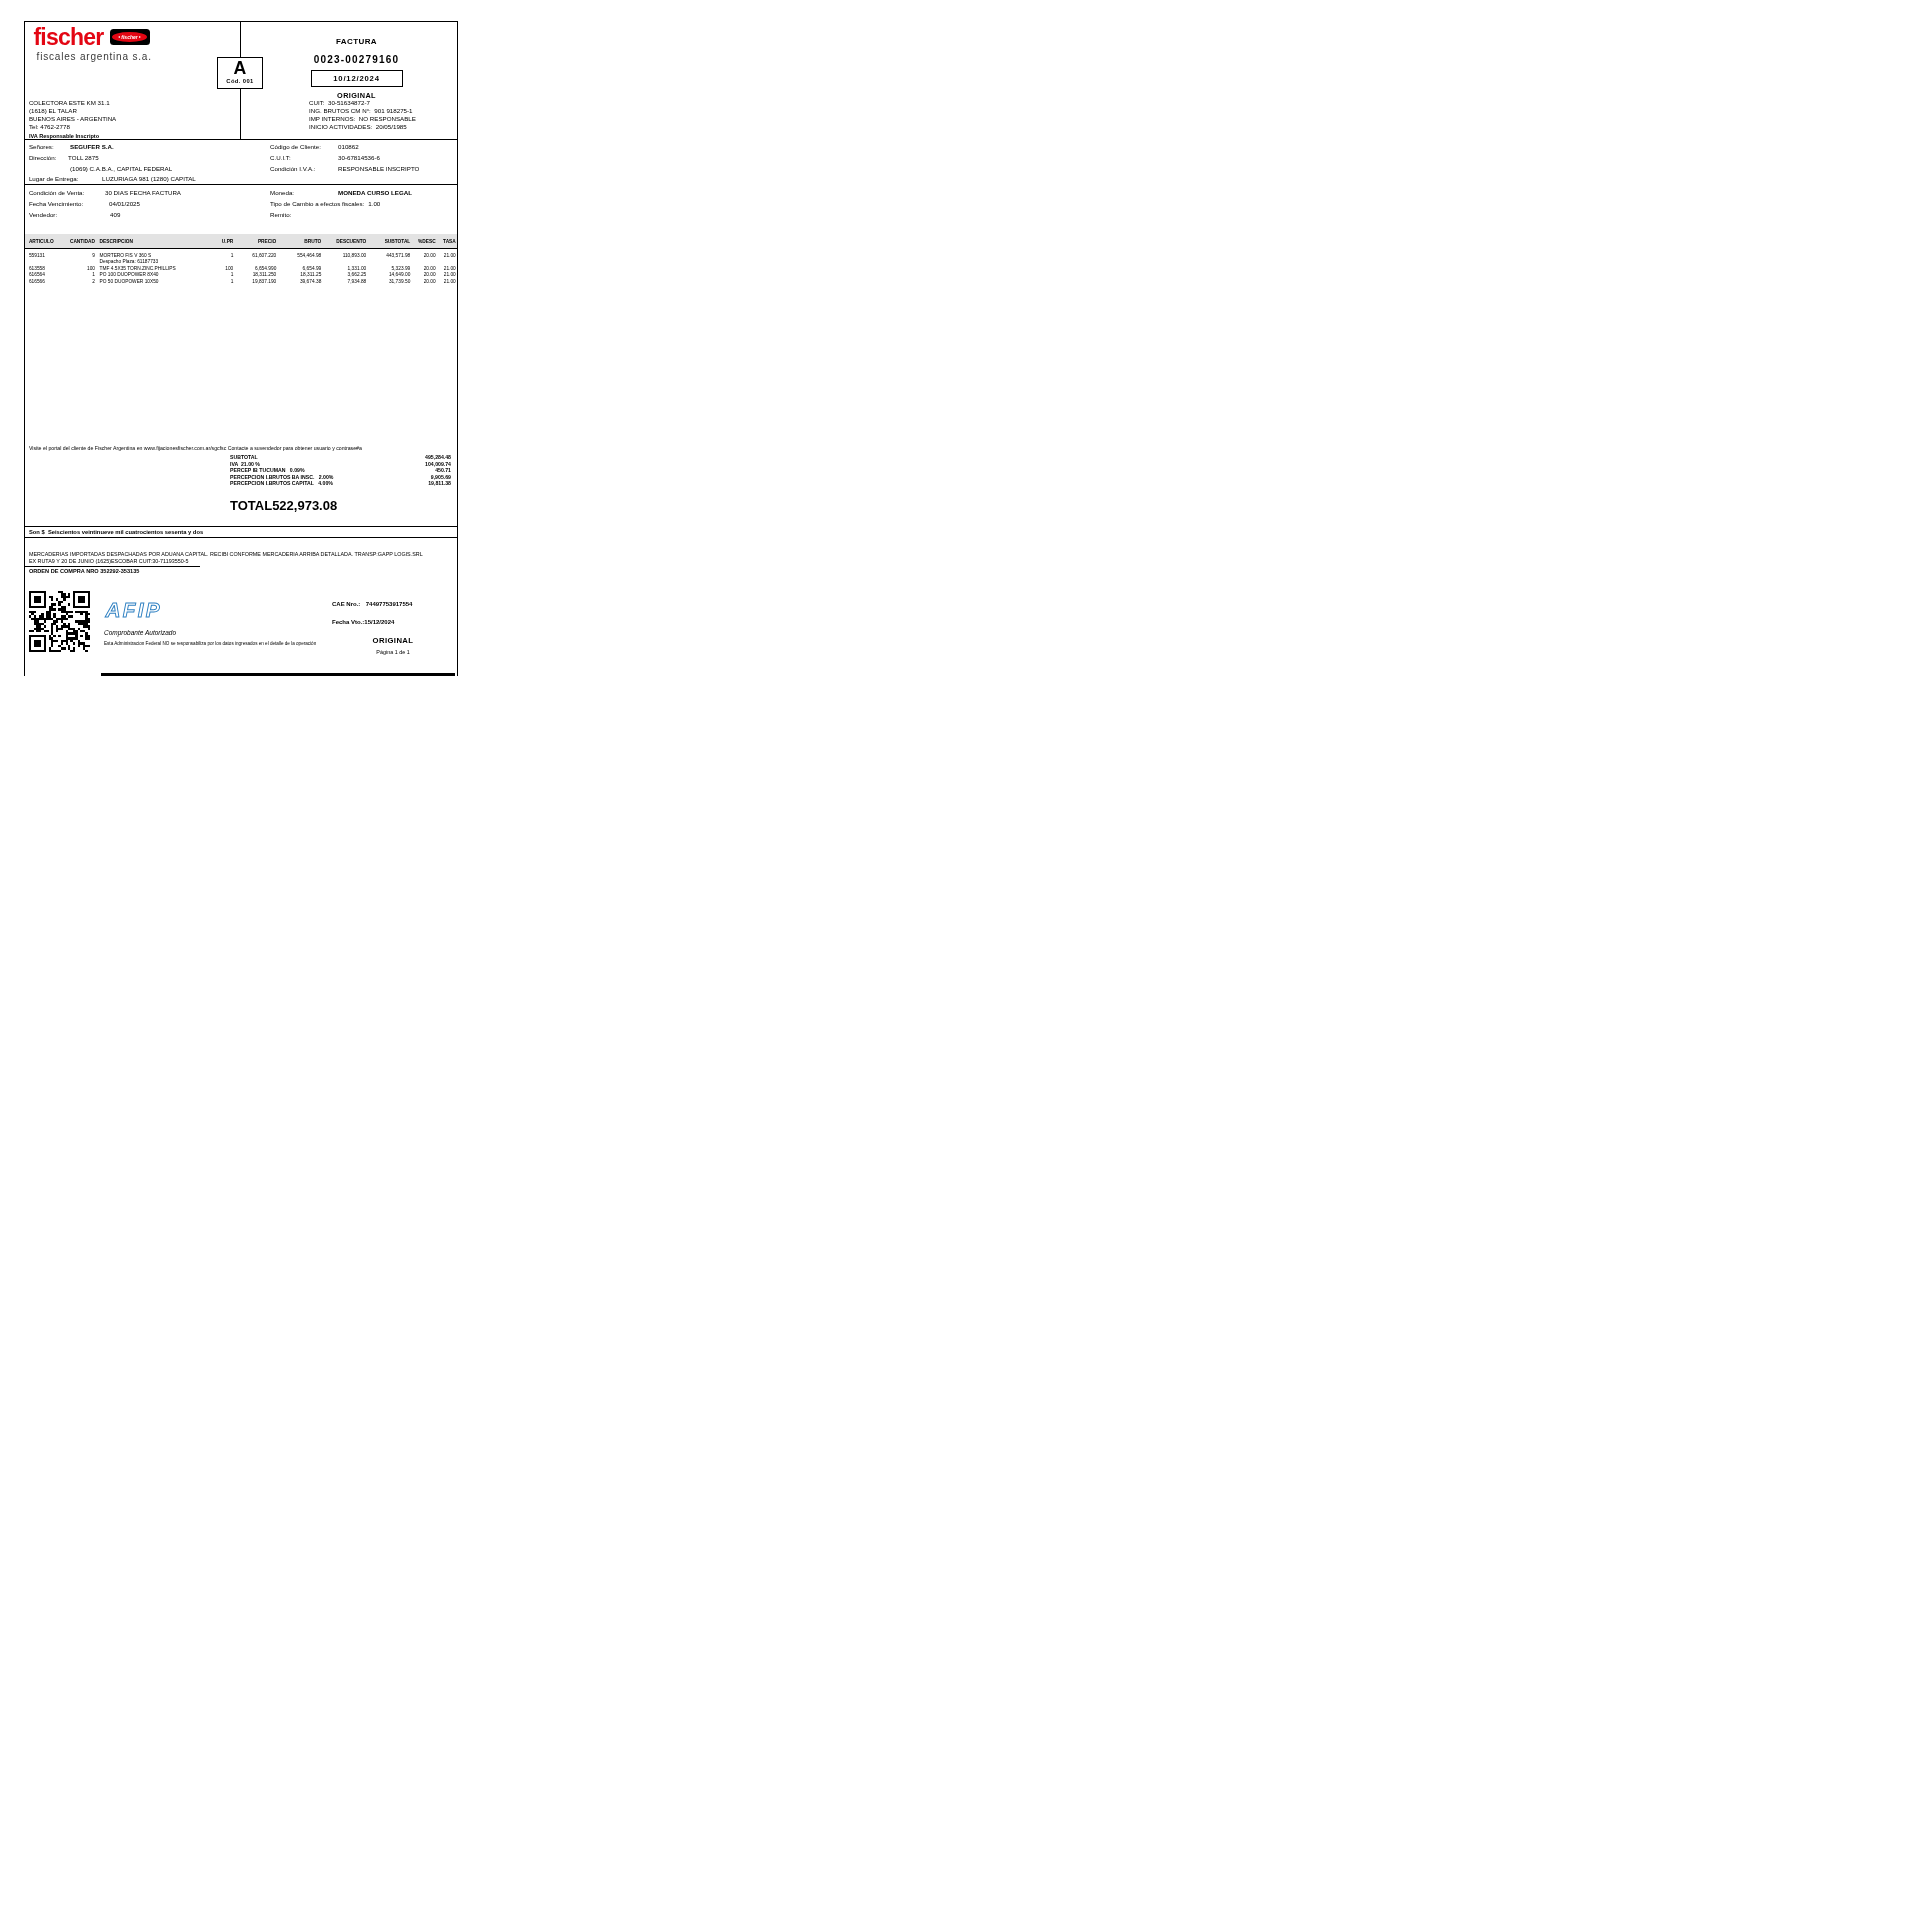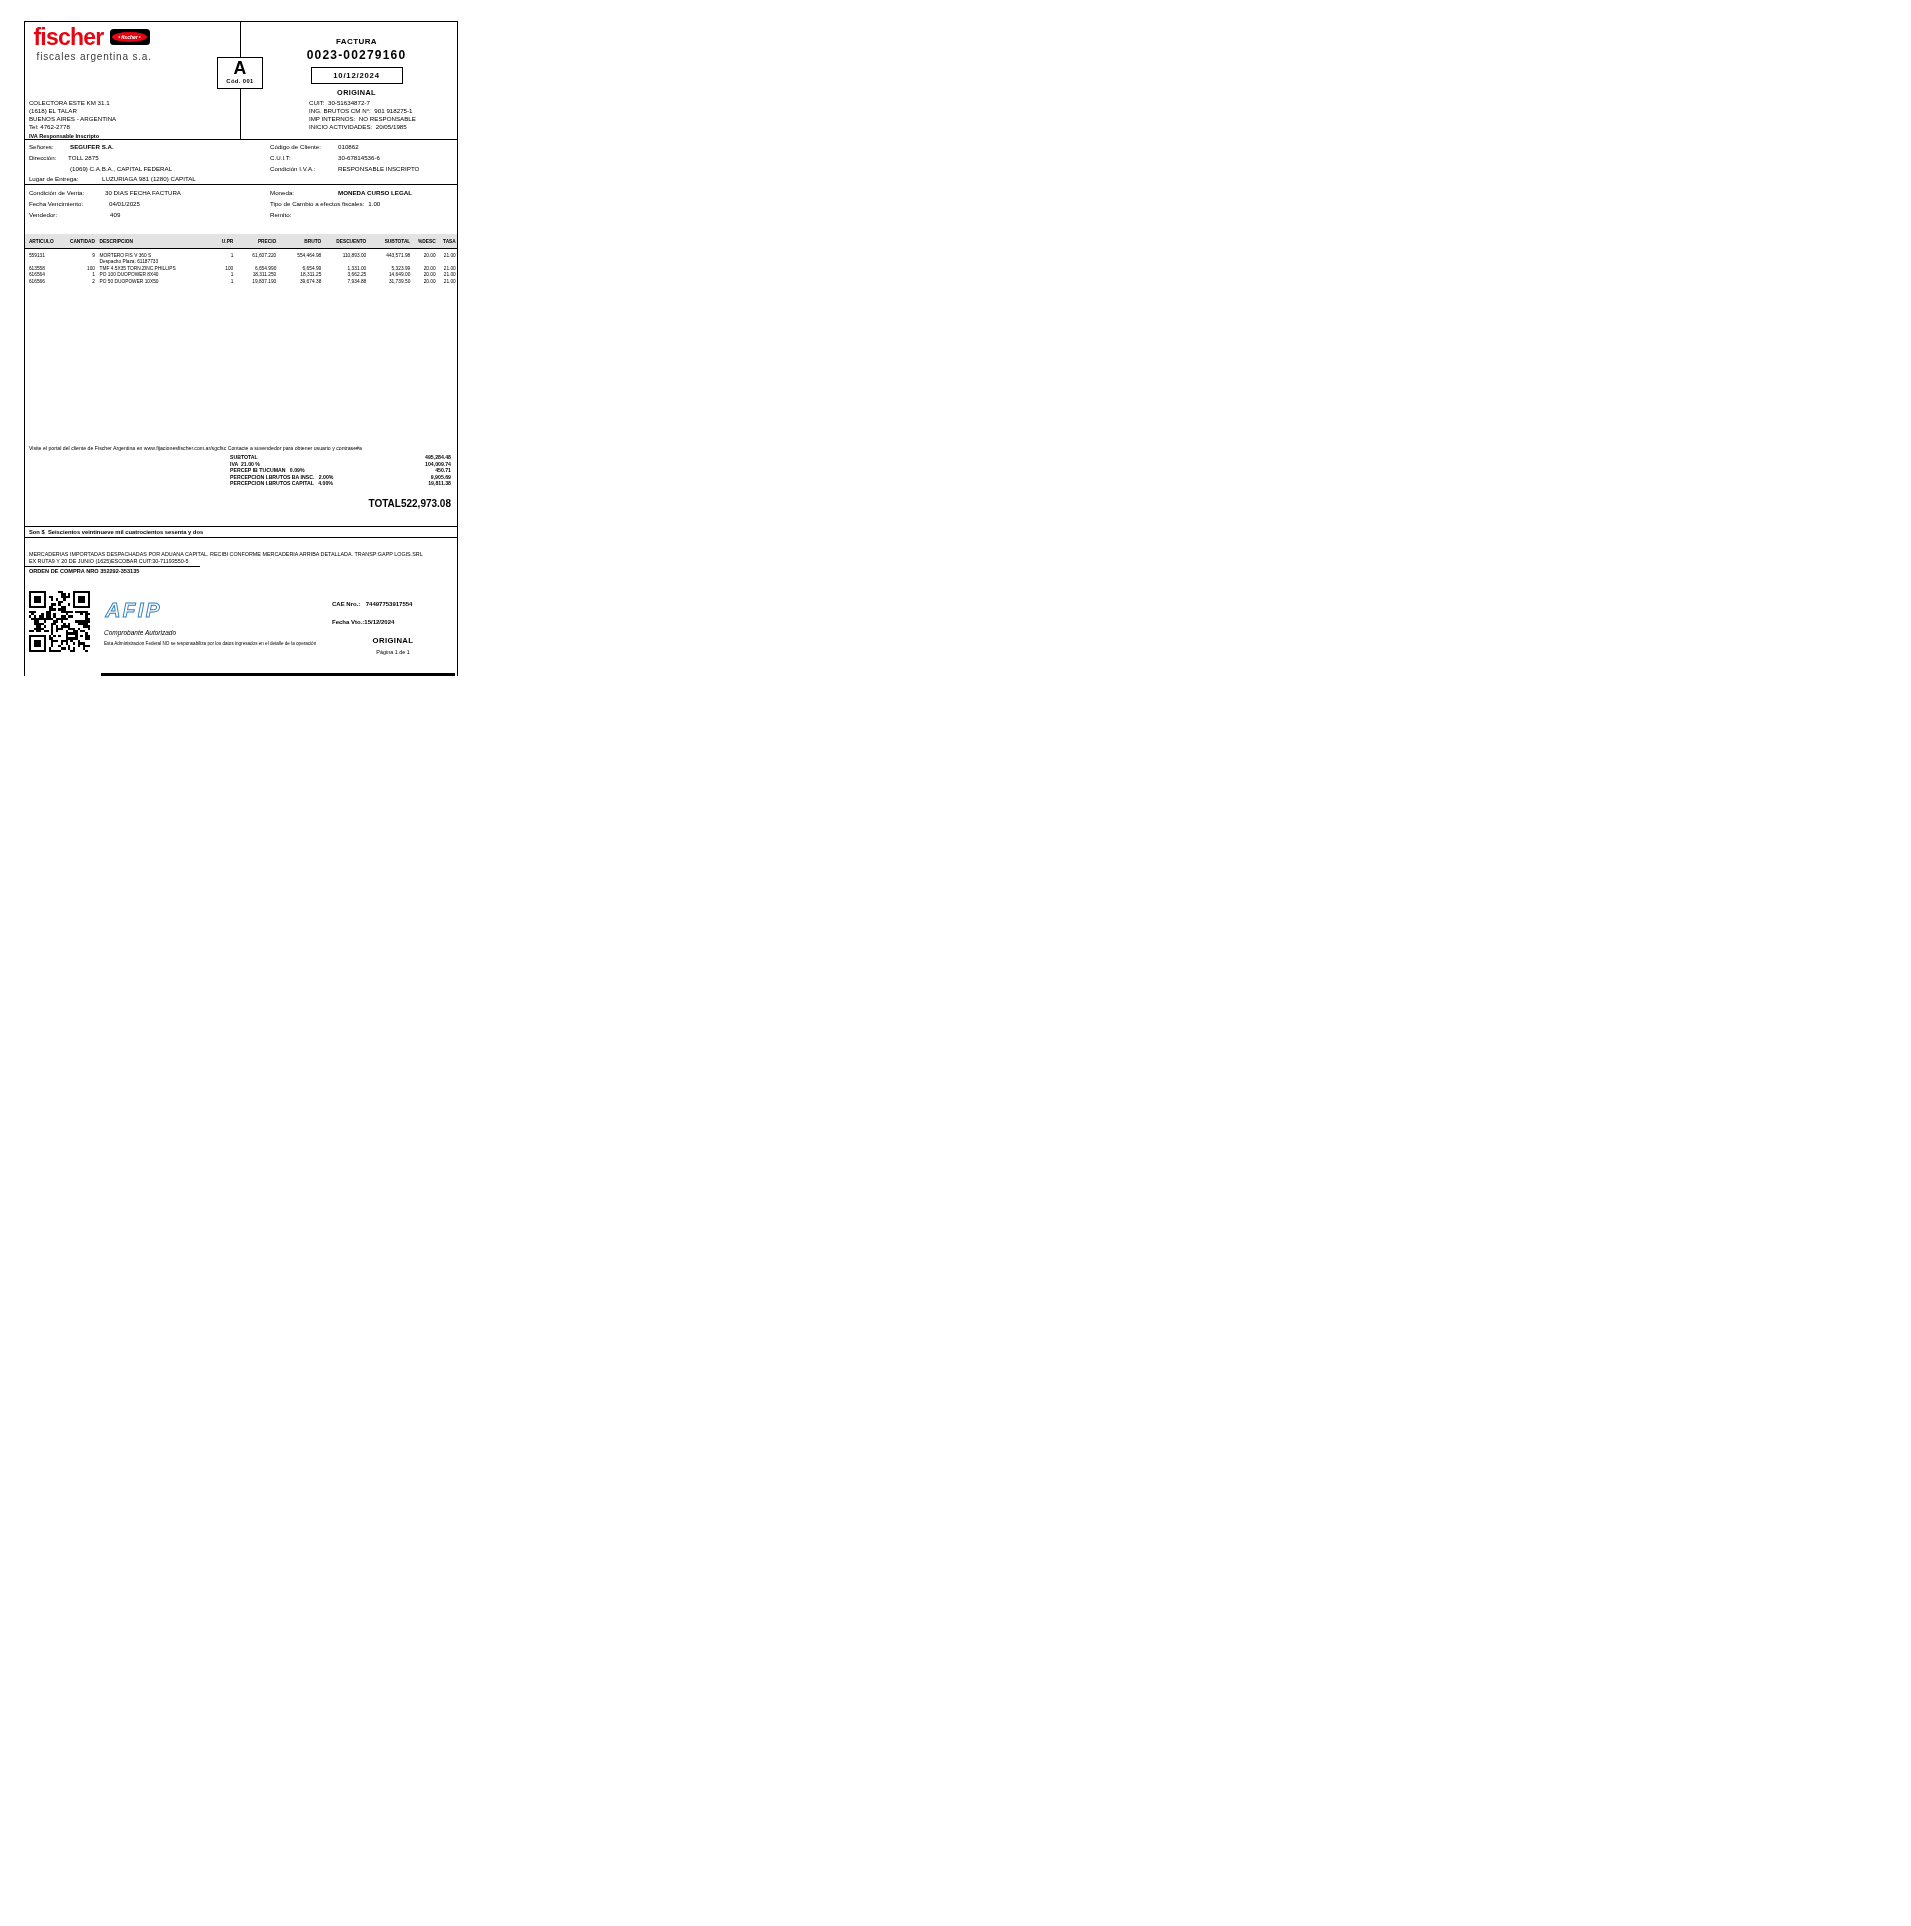--- a/index.html
+++ b/index.html
@@ -24,21 +24,21 @@
   .brand-sub { margin-top:1.5px; margin-left:3.1px; font-size:10px; letter-spacing:0.8px; color:#3a3a3a; }
 
   
   .letterbox { position:absolute; left:192px; top:35px; width:46px; height:32px; border:0.8px solid #000; background:#fff; text-align:center; }
   .letter { font-size:17.7px; font-weight:bold; line-height:19px; margin-top:0.8px; }
   .lettercode { font-size:5.8px; font-weight:bold; letter-spacing:0.4px; }
 
   
   .dochead { position:absolute; left:247px; top:14.6px; width:169px; text-align:center; }
   .doctitle { font-size:8px; font-weight:bold; letter-spacing:0.4px; }
-  .docnum { margin-top:2px; font-size:12px; font-weight:bold; letter-spacing:1.2px; }
+  .docnum { margin-top:8px; font-size:10px; font-weight:bold; letter-spacing:1.2px; }
   .datebox { margin:5.4px auto 0 auto; width:92px; height:17.3px; border:0.8px solid #000; font-size:7.7px; font-weight:bold; letter-spacing:0.8px; line-height:16px; }
   .doccopy { margin-top:3.9px; font-size:7.3px; font-weight:bold; letter-spacing:0.4px; }
 
   
   .issuer-left { position:absolute; left:3.9px; top:77px; font-size:6.2px; line-height:8px; }
   .iva-status { margin-top:1.2px; font-size:5.6px; font-weight:bold; }
   .issuer-right { position:absolute; left:284px; top:77px; font-size:6.2px; line-height:8px; white-space:nowrap; }
   .issuer-right .val { margin-left:3.5px; }
 
   
@@ -55,21 +55,21 @@
   .ar { text-align:right; }
   .ct { padding-right:1.5px; }
   .items { position:absolute; left:0; top:231px; width:100%; }
   .trow { font-size:4.8px; line-height:6.2px; margin-bottom:0.4px; align-items:start; }
   .desc2 { font-size:4.8px; }
 
   
   .portal { position:absolute; left:3.9px; top:423px; width:426px; font-size:5.2px; }
   .totals { position:absolute; left:205px; top:432px; width:221px; }
   .tline { display:flex; justify-content:space-between; font-weight:bold; font-size:5.2px; line-height:6.5px; white-space:pre; }
-  .grandtotal { display:flex; justify-content:flex-end; margin-top:11.6px; font-weight:bold; font-size:10px; }
+  .grandtotal { display:flex; justify-content:flex-start; margin-top:11.6px; font-weight:bold; font-size:13px; }
   .son { position:absolute; left:3.9px; top:507px; font-size:5.8px; font-weight:bold; white-space:pre; }
   .notes { position:absolute; left:3.9px; top:529px; width:397px; font-size:5.4px; line-height:7px; }
   .orden-rule { position:absolute; left:0; top:544px; width:175px; border-top:0.8px solid #000; }
   .orden { position:absolute; left:3.9px; top:546px; font-size:5.6px; font-weight:bold; }
 
   .qr { position:absolute; left:3.9px; top:569px; width:61px; height:61px; background:#fff; }
   .afip { position:absolute; left:79px; top:576px; width:82px; height:24px; }
   .comprobante { position:absolute; left:79px; top:607px; font-size:6.5px; font-style:italic; }
   .disclaimer { position:absolute; left:79px; top:619px; width:231px; font-size:4.6px; line-height:6px; }
   .cae { position:absolute; left:307px; top:579px; font-size:6px; font-weight:bold; white-space:pre; }

